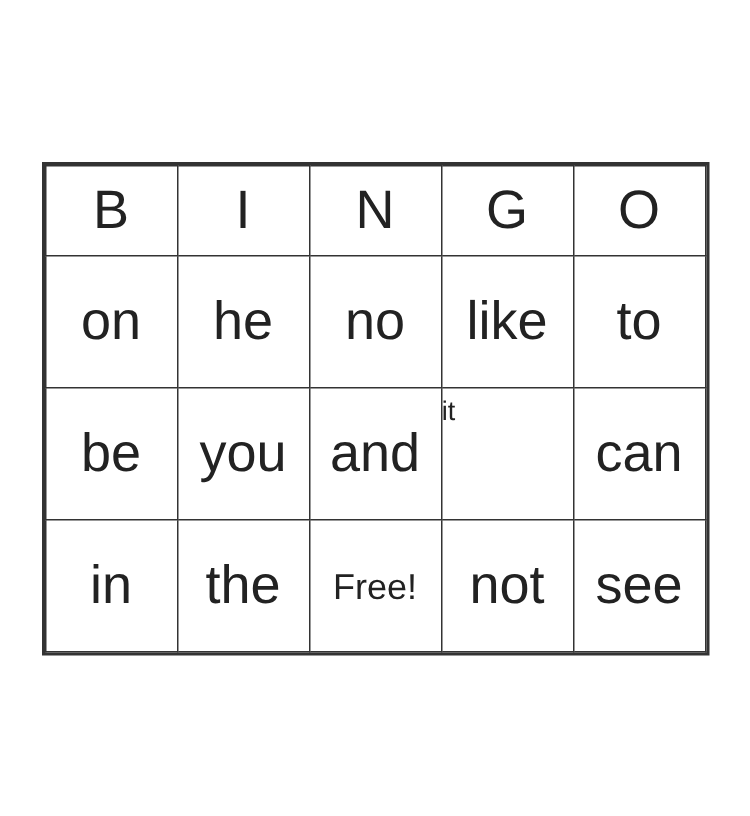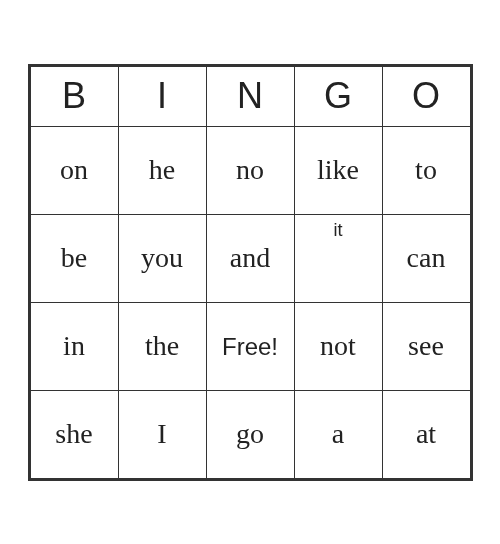--- a/index.html
+++ b/index.html
@@ -45,28 +45,27 @@
       font-size: 36px;
       font-weight: normal;
       background: #fff;
     }
 
     .cell-top-text {
       position: absolute;
       top: 6px;
       left: 0;
       right: 0;
-      text-align: center;
+      text-align: left;
       font-size: 18px;
       line-height: 1;
     }
 
     .cell-main-text {
-      font-size: 28px;
-      font-family: Liberation Serif, serif;
+      font-size: 36px;
     }
 
     .free-cell {
       font-size: 24px;
       font-weight: normal;
     }
   </style>
 </head>
 <body>
 
@@ -102,23 +101,16 @@
       </tr>
 
       <tr>
         <td><span class="cell-main-text">in</span></td>
         <td><span class="cell-main-text">the</span></td>
         <td><span class="free-cell">Free!</span></td>
         <td><span class="cell-main-text">not</span></td>
         <td><span class="cell-main-text">see</span></td>
       </tr>
 
-      <tr>
-        <td><span class="cell-main-text">she</span></td>
-        <td><span class="cell-main-text">I</span></td>
-        <td><span class="cell-main-text">go</span></td>
-        <td><span class="cell-main-text">a</span></td>
-        <td><span class="cell-main-text">at</span></td>
-      </tr>
 
     </tbody>
   </table>
 </div>
 
 </body></html>

